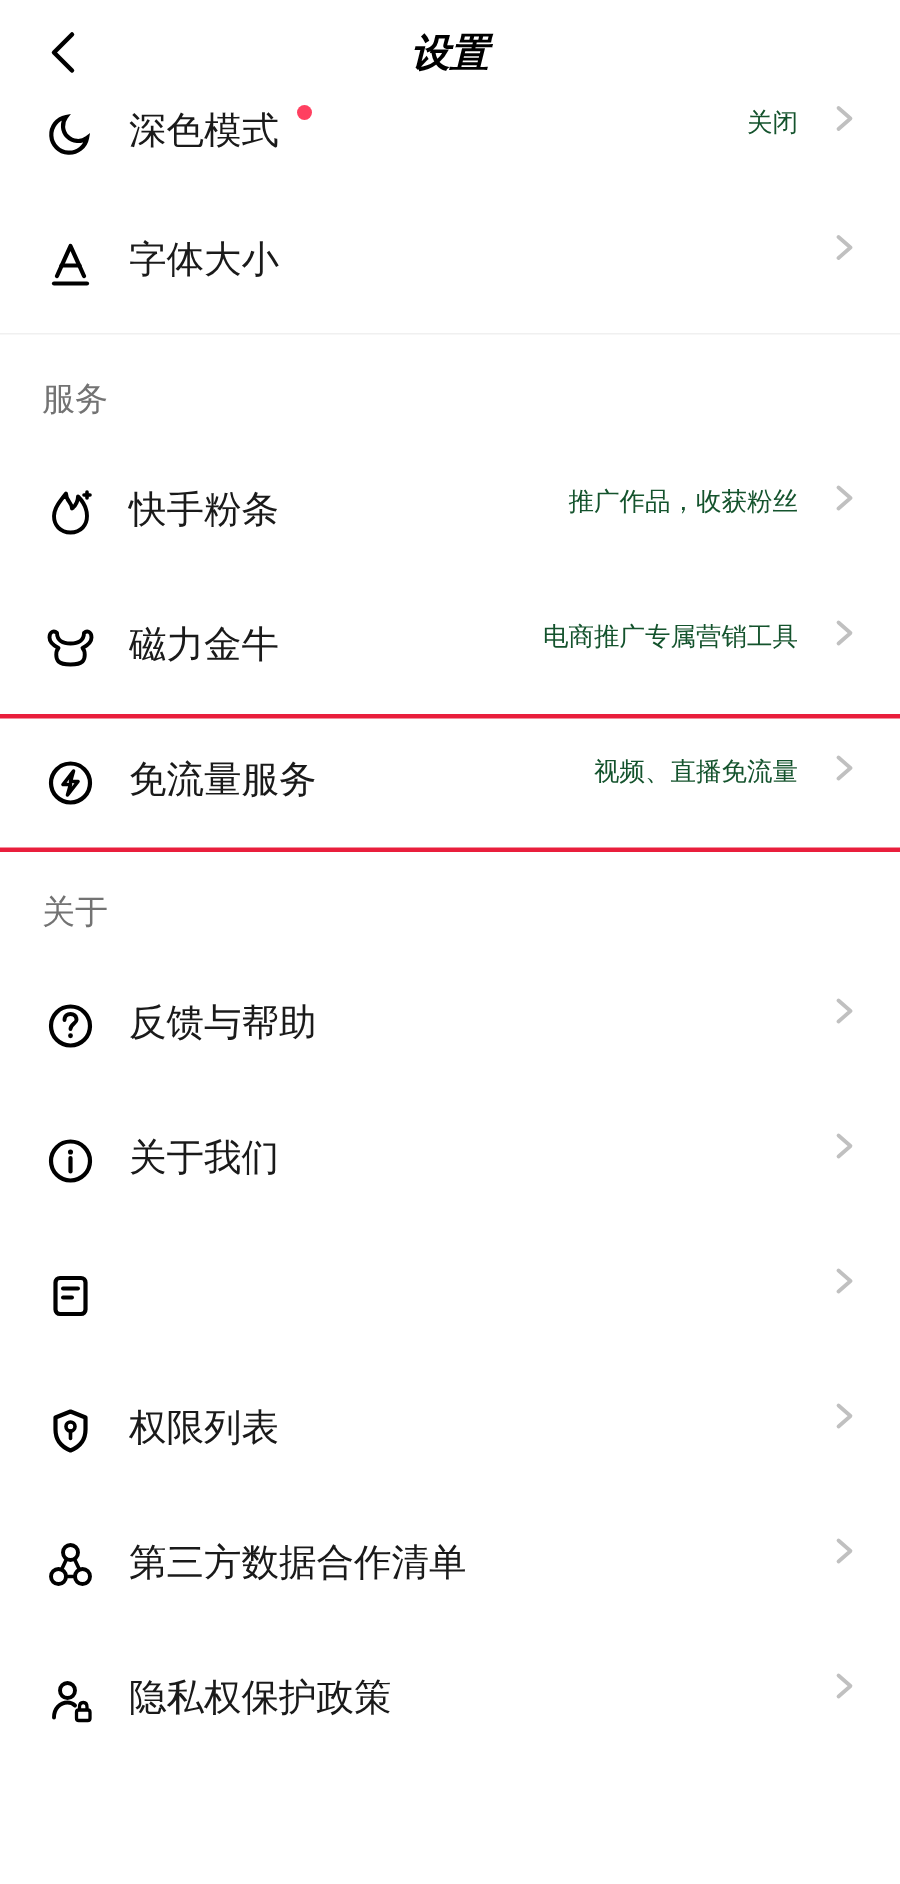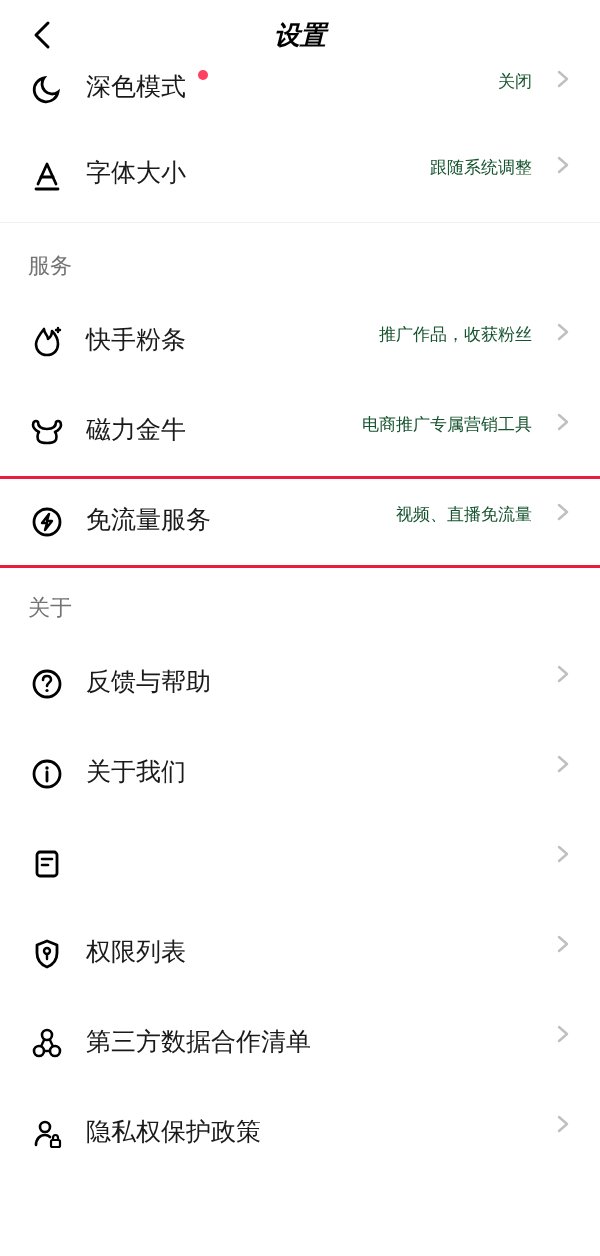--- a/index.html
+++ b/index.html
@@ -125,21 +125,20 @@
 <div class="list-item">
   <div class="list-icon">
     <svg width="34" height="34" viewBox="0 0 34 34">
       <path d="M 8 26 L 17 6 L 26 26" fill="none" stroke="#000" stroke-width="2.8" stroke-linecap="round" stroke-linejoin="round"></path>
       <line x1="11" y1="19" x2="23" y2="19" stroke="#000" stroke-width="2.8" stroke-linecap="round"></line>
       <line x1="6" y1="31" x2="28" y2="31" stroke="#000" stroke-width="2.8" stroke-linecap="round"></line>
     </svg>
   </div>
   <div class="list-label">字体大小</div>
   <div class="spacer"></div>
-  <div class="list-value">跟随系统调整</div>
   <div class="chevron">
     <svg width="14" height="20" viewBox="0 0 14 20">
         <polyline points="3,3 11,10 3,17" fill="none" stroke="#c0c0c0" stroke-width="2.5" stroke-linecap="round" stroke-linejoin="round"></polyline>
       </svg>
   </div>
 </div>
 
 <div class="divider"></div>
 
 <div class="section-header">服务</div>

